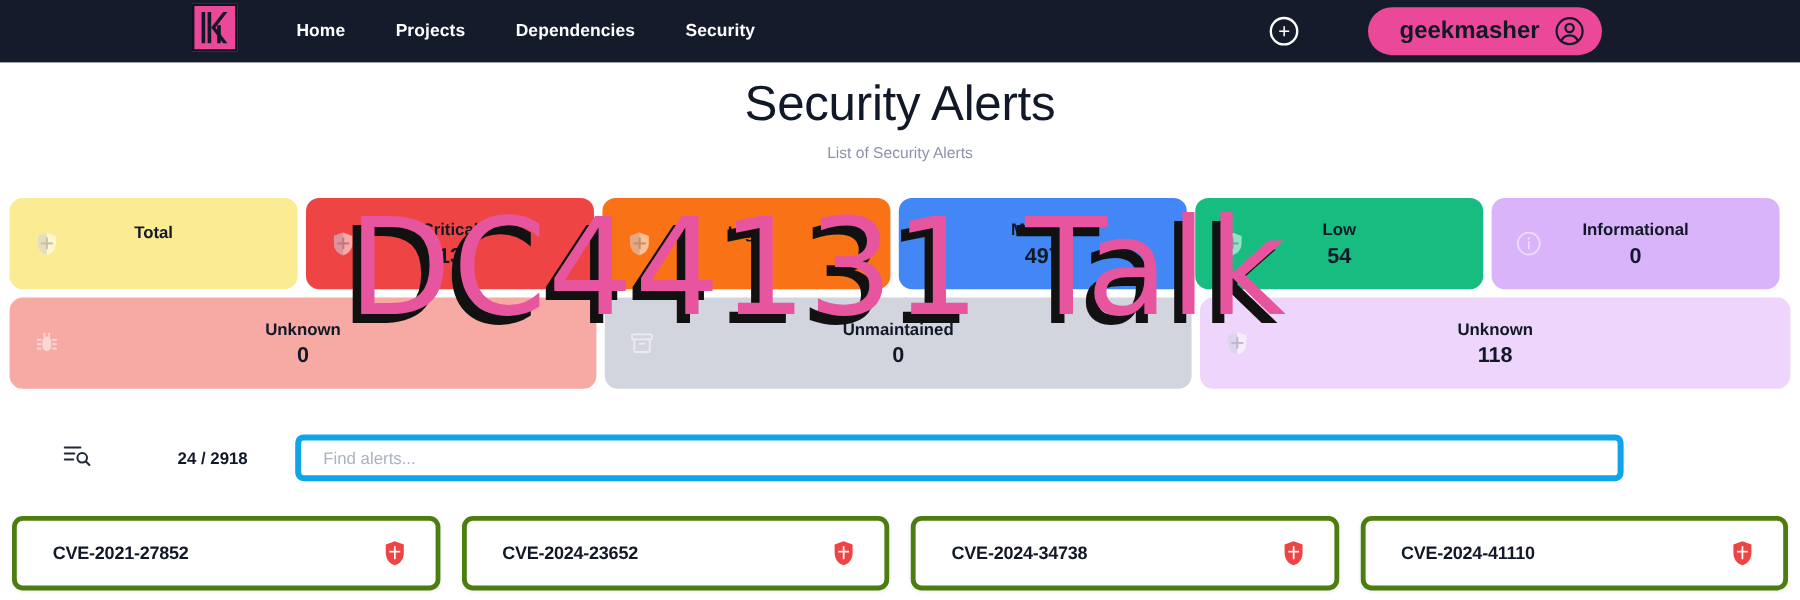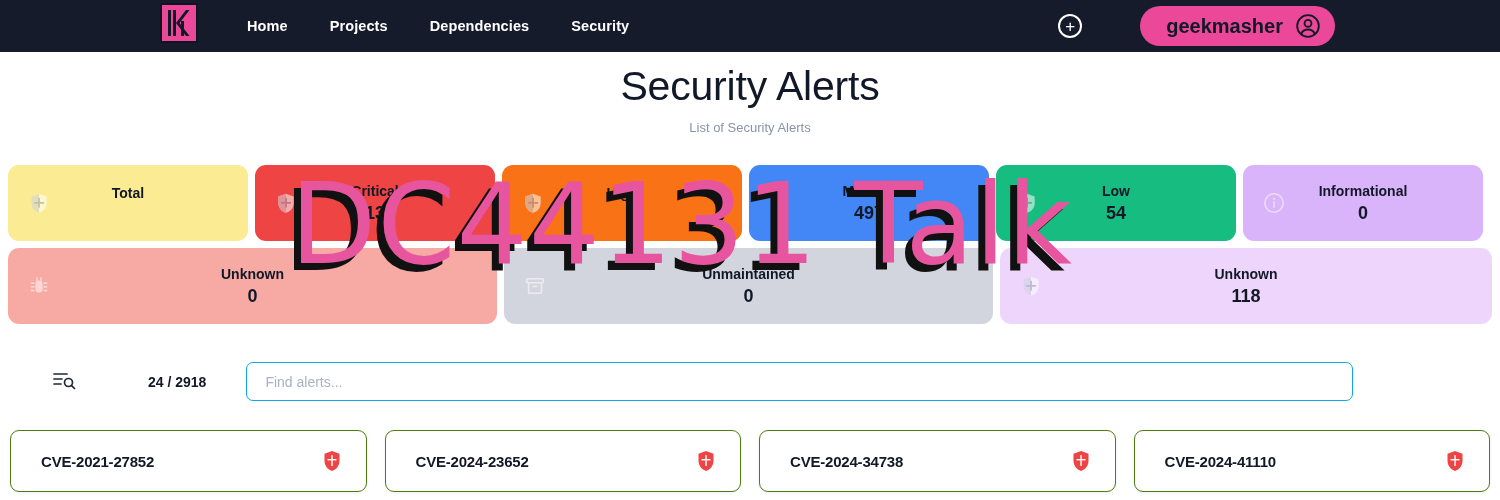--- a/index.html
+++ b/index.html
@@ -98,40 +98,40 @@
   }
   .filter-icon { width: 30px; margin-left: 40px; color:#1f2937; }
   .count-text {
     margin-left: 66px; font-size: 14px; font-weight: 700; color: #111827;
     white-space: nowrap;
   }
   .search-input {
     margin-left: 40px;
     flex: 0 0 1107px;
     height: 39px;
-    border: 1px solid #0ea5e9;
+    border: 5px solid #0ea5e9;
     border-radius: 7px;
     background: #fff;
     padding: 0 18px;
     font-size: 14px;
     font-family: "Liberation Sans", sans-serif;
     color: #111827;
   }
   .search-input::placeholder { color: #aab1c2; }
 
   
   .cve-row {
     position: absolute; top: 430px; left: 0; right: 0;
     display: flex; gap: 18px; padding: 0 10px;
   }
   .cve-card {
     flex: 1 1 0;
     height: 62px;
     background: #ffffff;
-    border: 1px solid #4d7c0f;
+    border: 4px solid #4d7c0f;
     border-radius: 9px;
     box-shadow: 0 1px 3px rgba(16,24,40,.07);
     display: flex; align-items: center;
     padding: 0 24px 0 30px;
     justify-content: space-between;
     cursor: pointer;
   }
   .cve-id { font-size: 15px; font-weight: 700; color: #111827; letter-spacing: -.2px; }
   .cve-icon { width: 20px; height: 22px; }
 

